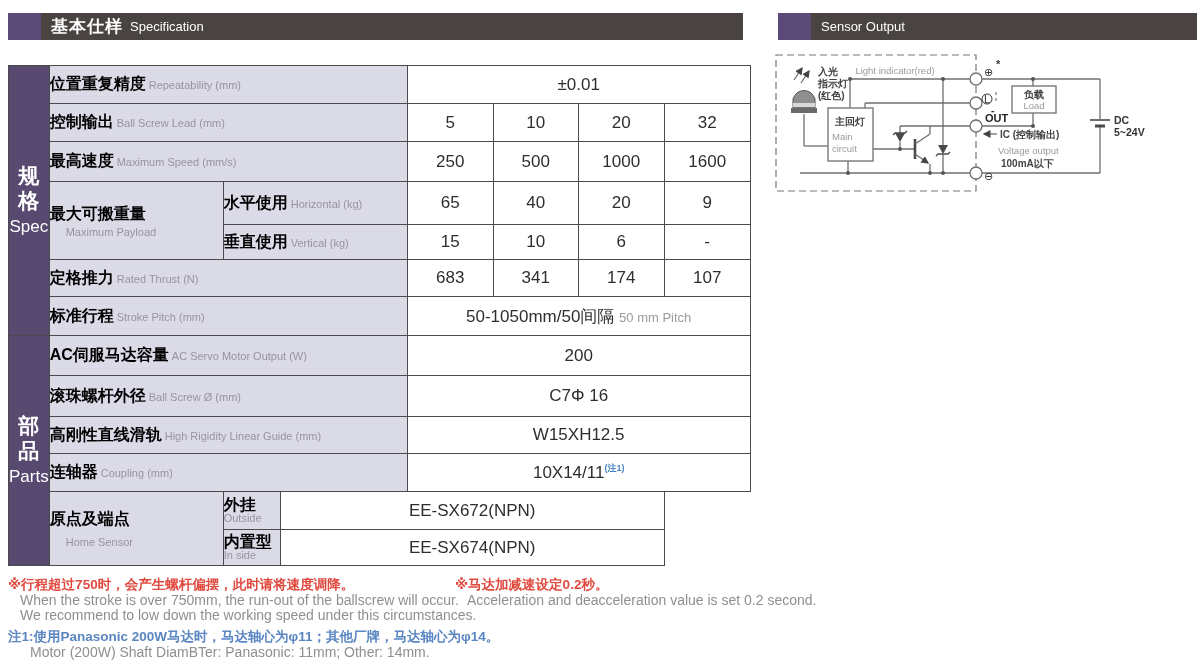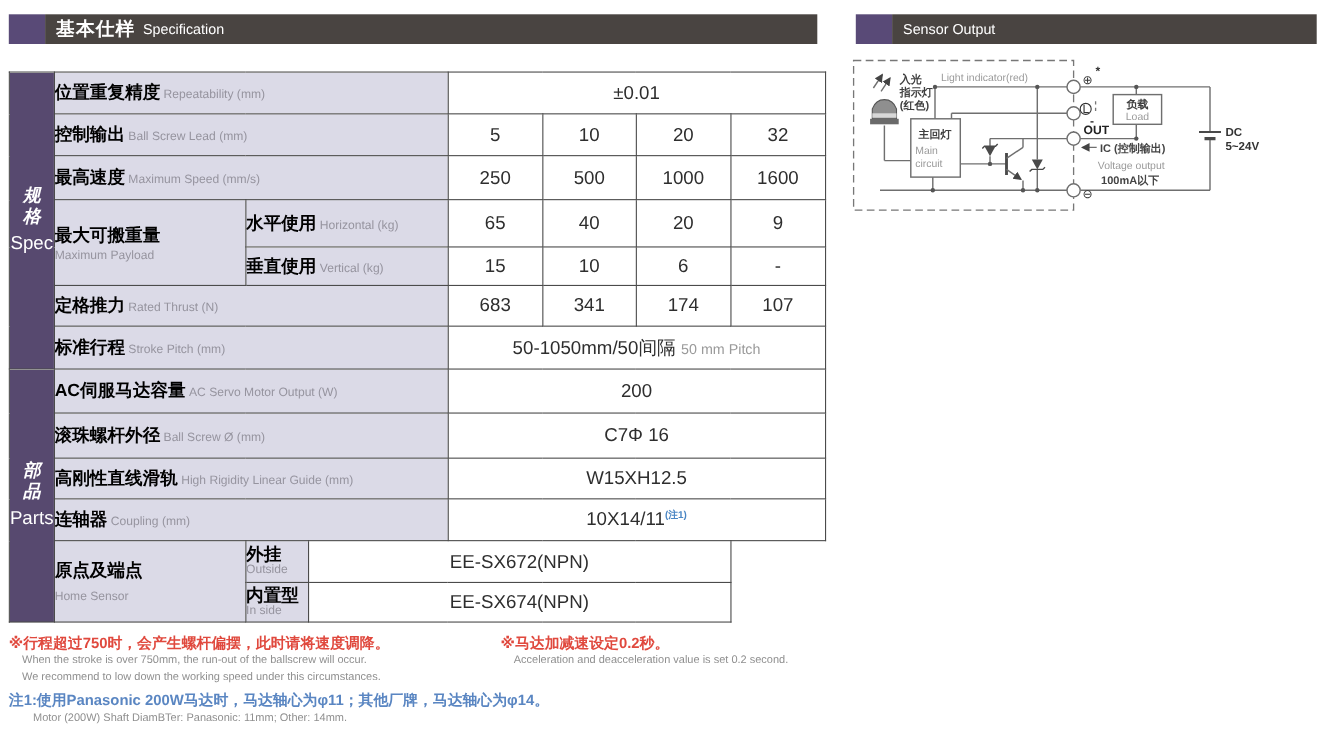--- a/index.html
+++ b/index.html
@@ -15,26 +15,26 @@
   .hdr .bar { flex:1; background:#494441; color:#fff; display:flex; align-items:center; gap:7px; padding:0 10px; }
   .hdr .zh { font-size:17px; font-weight:bold; letter-spacing:1px; white-space:nowrap; }
   .hdr .en { font-size:13px; white-space:nowrap; }
   #hdr-left  { left:8px;   top:13px; width:735px; }
   #hdr-right { left:778px; top:13px; width:419px; }
 
   
   table.spec { position:absolute; left:8px; top:65px; border-collapse:collapse; table-layout:fixed; }
   table.spec td { border:1px solid #4b4b4b; padding:0; overflow:hidden; }
   td.side { background:#57496f; color:#fff; text-align:center; vertical-align:middle; }
-  .side-zh { font-size:16px; font-weight:bold; width:22px; margin:0 auto; line-height:1.18; word-break:break-all;font-style:italic; }
+  .side-zh { font-size:21px; font-weight:bold; width:22px; margin:0 auto; line-height:1.18; word-break:break-all; }
   .side-en { font-size:17px; margin-top:3px; }
   td.lbl { background:#dbdae7; padding-left:10px; vertical-align:middle; white-space:nowrap; }
   td.lbl .zh  { font-size:16px; font-weight:bold; color:#000000; }
   td.lbl .en  { font-size:11px; color:#96949f; margin-left:3px; }
-  td.lbl.grp .en { display:block; margin-left:0; margin-top:1px; }
+  td.lbl.grp .en { display:block; margin-left:16px; margin-top:1px; }
   td.lbl.stack .zh { display:block; line-height:1.05; }
   td.lbl.stack .en { display:block; margin-left:0; line-height:1.0; }
   td.val { background:#fff; text-align:center; vertical-align:middle;
            font-size:17px; color:#2e2e2e; white-space:nowrap; }
   td.val .en-sub { font-size:13px; color:#9a9a9a; }
   td.val sup.note { color:#4a86c4; font-size:9px; font-weight:bold; }
 
   
   #diagram { position:absolute; left:770px; top:46px; }
   .wire  { stroke:#6f6f6f; stroke-width:1.3; fill:none; }
@@ -46,21 +46,21 @@
   text.dzh2 { font-size:10px; fill:#444444; font-weight:bold; }
   text.dg   { font-size:9.5px; fill:#9a9a9a; }
   text.dout { font-size:11px; fill:#222; font-weight:bold; }
   text.dsym { font-size:11px; fill:#333; }
   text.ddc  { font-size:10.5px; fill:#333; font-weight:bold; }
 
   
   .fn { position:absolute; white-space:nowrap; }
   .fn-red  { color:#e0493e; font-weight:bold; font-size:13.5px; line-height:16px; }
   .fn-blue { color:#5a86c2; font-weight:bold; font-size:13.5px; line-height:16px; }
-  .fn-gray { color:#8f8f8f; font-size:10px; line-height:15px; }
+  .fn-gray { color:#8f8f8f; font-size:14px; line-height:15px; }
   .ind12 { margin-left:12px; }
   .ind22 { margin-left:22px; }
 </style>
 </head>
 <body>
 
 <div class="hdr" id="hdr-left">
   <div class="sq"></div>
   <div class="bar">
     <span class="zh">基本仕样</span>

